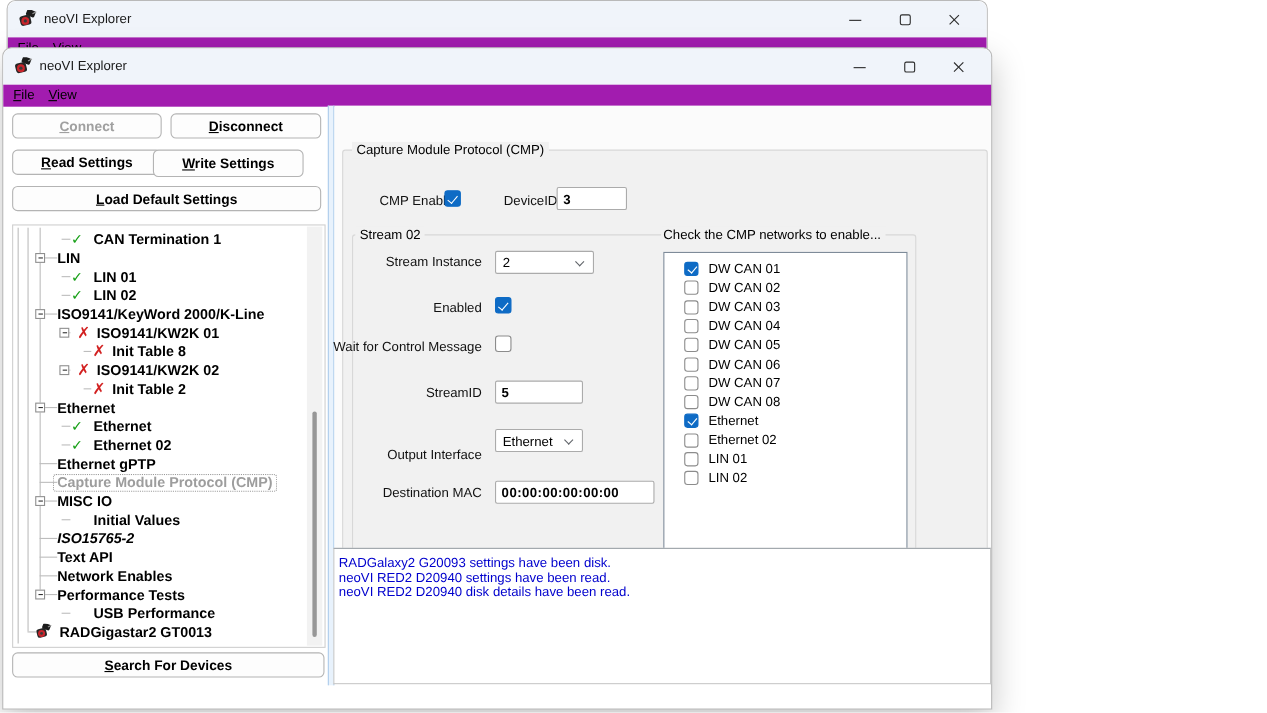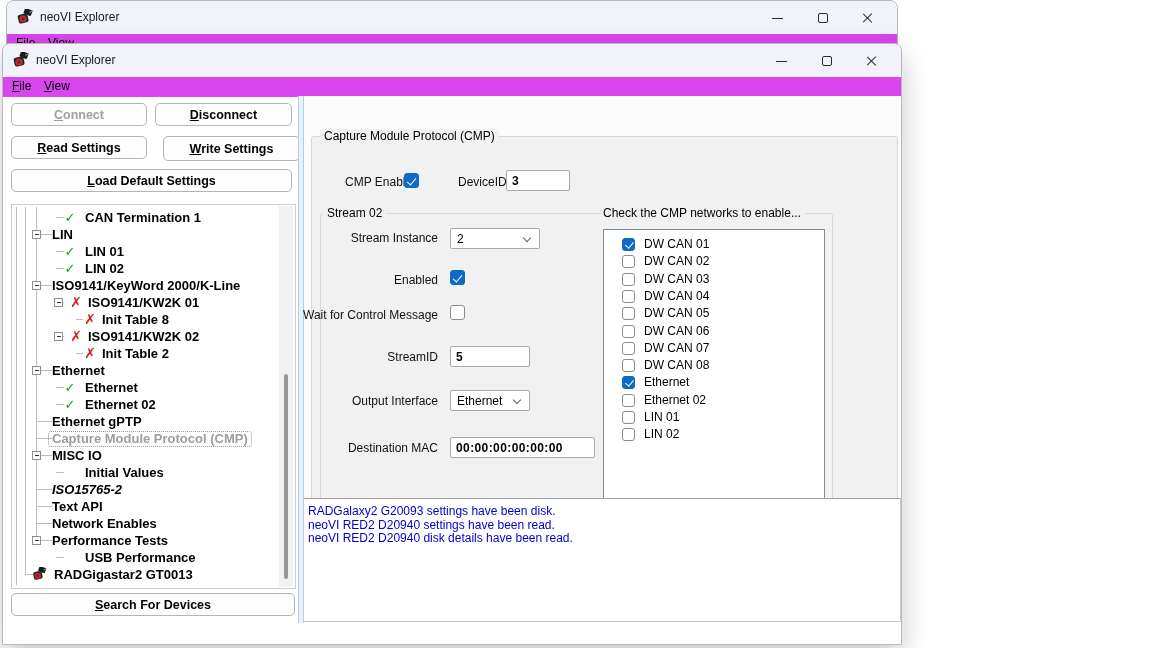--- a/index.html
+++ b/index.html
@@ -16,35 +16,35 @@
             border-radius:8px 8px 0 0;}
   .app-icon{position:absolute;left:10px;top:8px;width:17px;height:17px;}
   .wtitle{position:absolute;left:33px;top:9px;font-size:12px;color:#1a1a1a;}
   .cap-btn{position:absolute;top:5px;width:40px;height:24px;display:flex;align-items:center;justify-content:center;}
   .btn-min{right:100px;} .btn-max{right:54px;} .btn-close{right:10px;}
   .glyph-min{width:11px;height:1px;background:#2b2b2b;}
   .glyph-max{width:10px;height:10px;border:1px solid #2b2b2b;border-radius:2px;}
   .glyph-x{position:relative;width:12px;height:12px;}
   .glyph-x::before,.glyph-x::after{content:"";position:absolute;left:5.5px;top:0;width:1.2px;height:12px;background:#2b2b2b;}
   .glyph-x::before{transform:rotate(45deg);} .glyph-x::after{transform:rotate(-45deg);}
-  .menubar{position:absolute;left:0;top:33px;right:0;height:20px;background:#d946ef;}
+  .menubar{position:absolute;left:0;top:33px;right:0;height:20px;background:#a21caf;}
   .menu-item{position:absolute;top:2px;font-size:12px;display:inline-block;cursor:default;}
   .menu-item::first-letter{text-decoration:underline;}
   .mi-file{left:9px;} .mi-view{left:41px;}
 
   
   .btn{position:absolute;background:#fdfdfd;border:1px solid #b4b4b4;border-radius:5px;
        display:flex;align-items:center;justify-content:center;}
   .btn-label{display:inline-block;font-weight:bold;font-size:12.5px;}
   .btn-label::first-letter{text-decoration:underline;}
   .btn.disabled .btn-label{color:#a0a0a0;}
   .b-connect{left:8px;top:59px;width:136px;height:23px;}
   .b-disconnect{left:152px;top:59px;width:137px;height:23px;}
   .b-read{left:8px;top:92px;width:136px;height:23px;}
-  .b-write{left:160px;top:92px;width:137px;height:25px;}
+  .b-write{left:136px;top:92px;width:137px;height:25px;}
   .b-load{left:8px;top:125px;width:281px;height:23px;}
   .b-search{left:8px;top:549px;width:284px;height:23px;}
 
   .tree{position:absolute;left:8px;top:160px;width:285px;height:385px;background:#fff;
         border:1px solid #cfcfcf;overflow:hidden;}
   .vguide{position:absolute;width:1px;background:#bdbdbd;}
   .g1{left:4px;top:2px;height:378px;} .g2{left:13px;top:2px;height:367px;} .g3{left:24px;top:2px;height:331px;}
   .trow{position:absolute;left:0;width:100%;height:17px;line-height:17px;}
   .trow::before{content:"";position:absolute;top:8px;height:1px;background:#bdbdbd;}
   .trow.lvl-1::before{left:13px;width:8px;}
@@ -305,21 +305,21 @@
 
           <span class="form-label r-label" style="top:59px;">Enabled</span>
           <div class="cb checked" style="left:129px;top:56px;"></div>
 
           <span class="form-label r-label" style="top:94px;">Wait for Control Message</span>
           <div class="cb" style="left:129px;top:91px;"></div>
 
           <span class="form-label r-label" style="top:136px;">StreamID</span>
           <input class="tinput" style="left: 129px; top: 132px; width: 80px;" value="5">
 
-          <span class="form-label r-label" style="top:180px;padding-left:20px;">Output Interface</span>
+          <span class="form-label r-label" style="top:192px;padding-left:20px;">Output Interface</span>
           <div class="combo" style="left:129px;top:176px;width:80px;">
             <span class="cval">Ethernet</span>
             <span class="chev"></span>
           </div>
 
           <span class="form-label r-label" style="top:227px;">Destination MAC</span>
           <input class="tinput" style="left: 129px; top: 223px; width: 145px; letter-spacing: 0.4px;" value="00:00:00:00:00:00">
 
           <span class="networks-label">Check the CMP networks to enable...</span>
           <div class="netlist" id="net-list">

